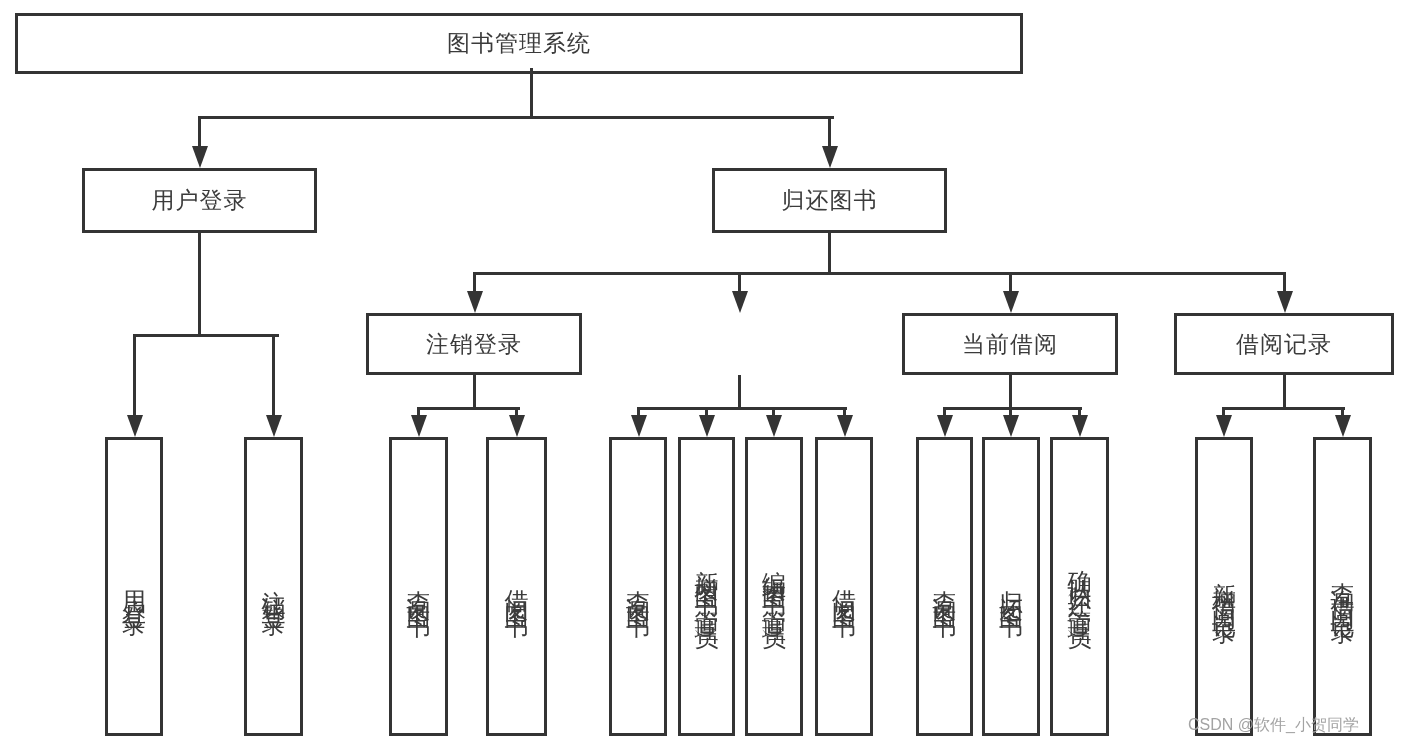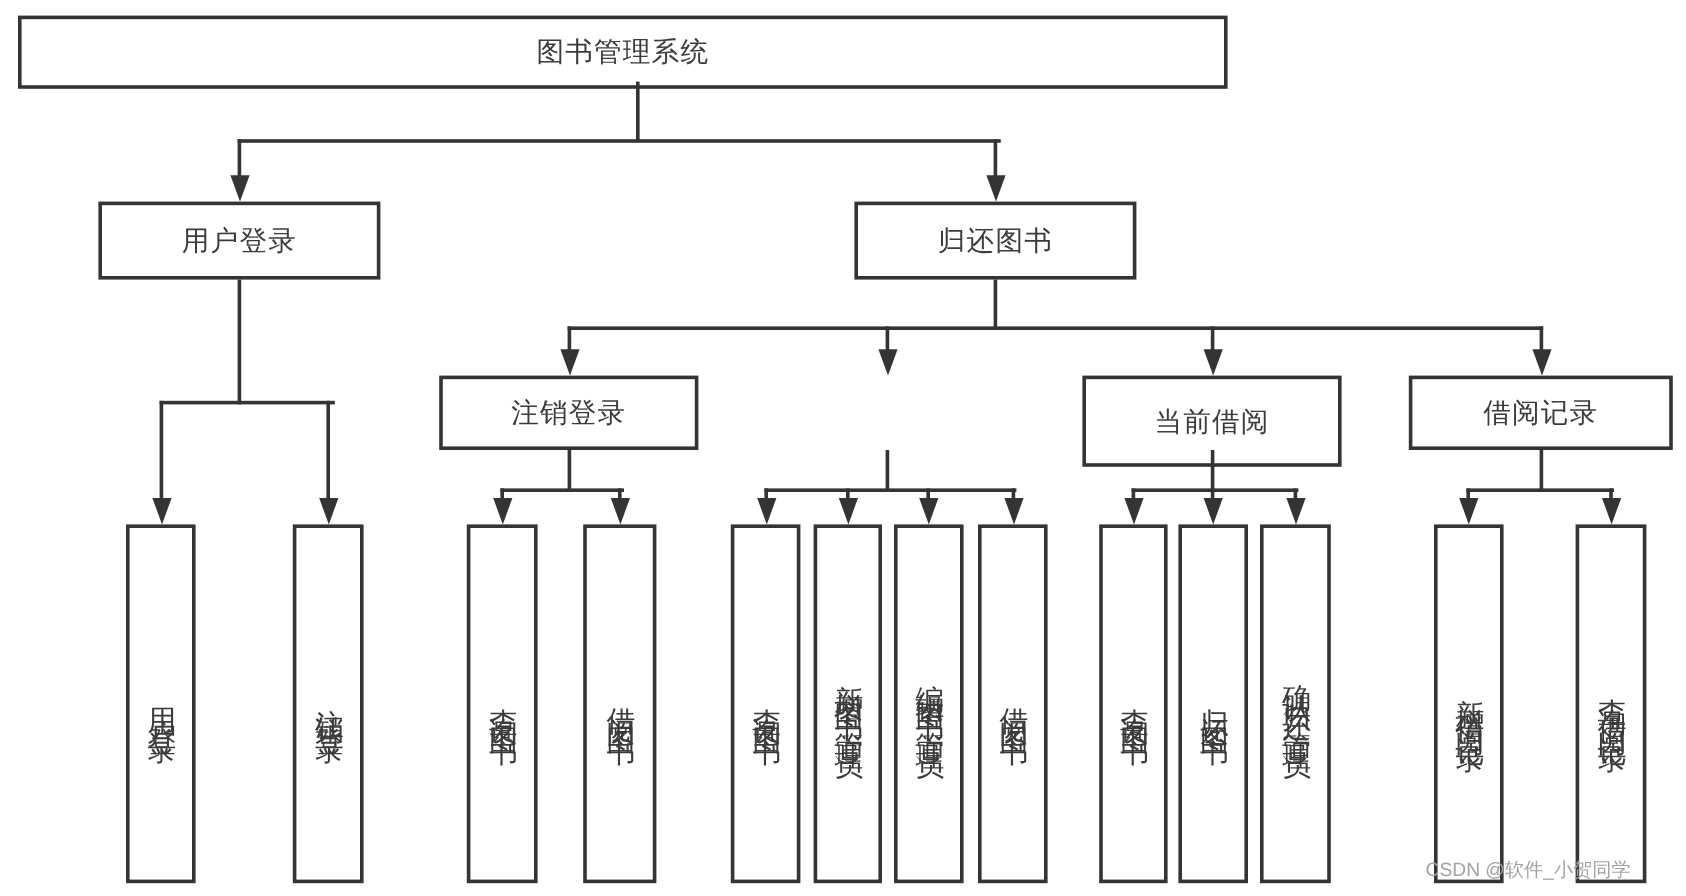--- a/index.html
+++ b/index.html
@@ -53,21 +53,21 @@
 <body>
 
 <div id="canvas">
 
   <div class="node" style="left:15px;top:13px;width:1008px;height:61px">图书管理系统</div>
 
   <div class="node" style="left:82px;top:168px;width:235px;height:65px">用户登录</div>
   <div class="node" style="left:712px;top:168px;width:235px;height:65px">归还图书</div>
 
   <div class="node" style="left:366px;top:313px;width:216px;height:62px">注销登录</div>
-  <div class="node" style="left:902px;top:313px;width:216px;height:76px">当前借阅</div>
+  <div class="node" style="left:902px;top:313px;width:216px;height:62px">当前借阅</div>
   <div class="node" style="left:1174px;top:313px;width:220px;height:62px">借阅记录</div>
 
   <div class="node v" style="left:105px;top:437px;width:58px;height:299px">用户登录</div>
   <div class="node v" style="left:244px;top:437px;width:59px;height:299px">注销登录</div>
 
   <div class="node v" style="left:389px;top:437px;width:59px;height:299px">查询图书</div>
   <div class="node v" style="left:486px;top:437px;width:61px;height:299px">借阅图书</div>
 
   <div class="node v" style="left:609px;top:437px;width:58px;height:299px">查询图书</div>
   <div class="node v" style="left:678px;top:437px;width:57px;height:299px">新增图书（管理员）</div>

